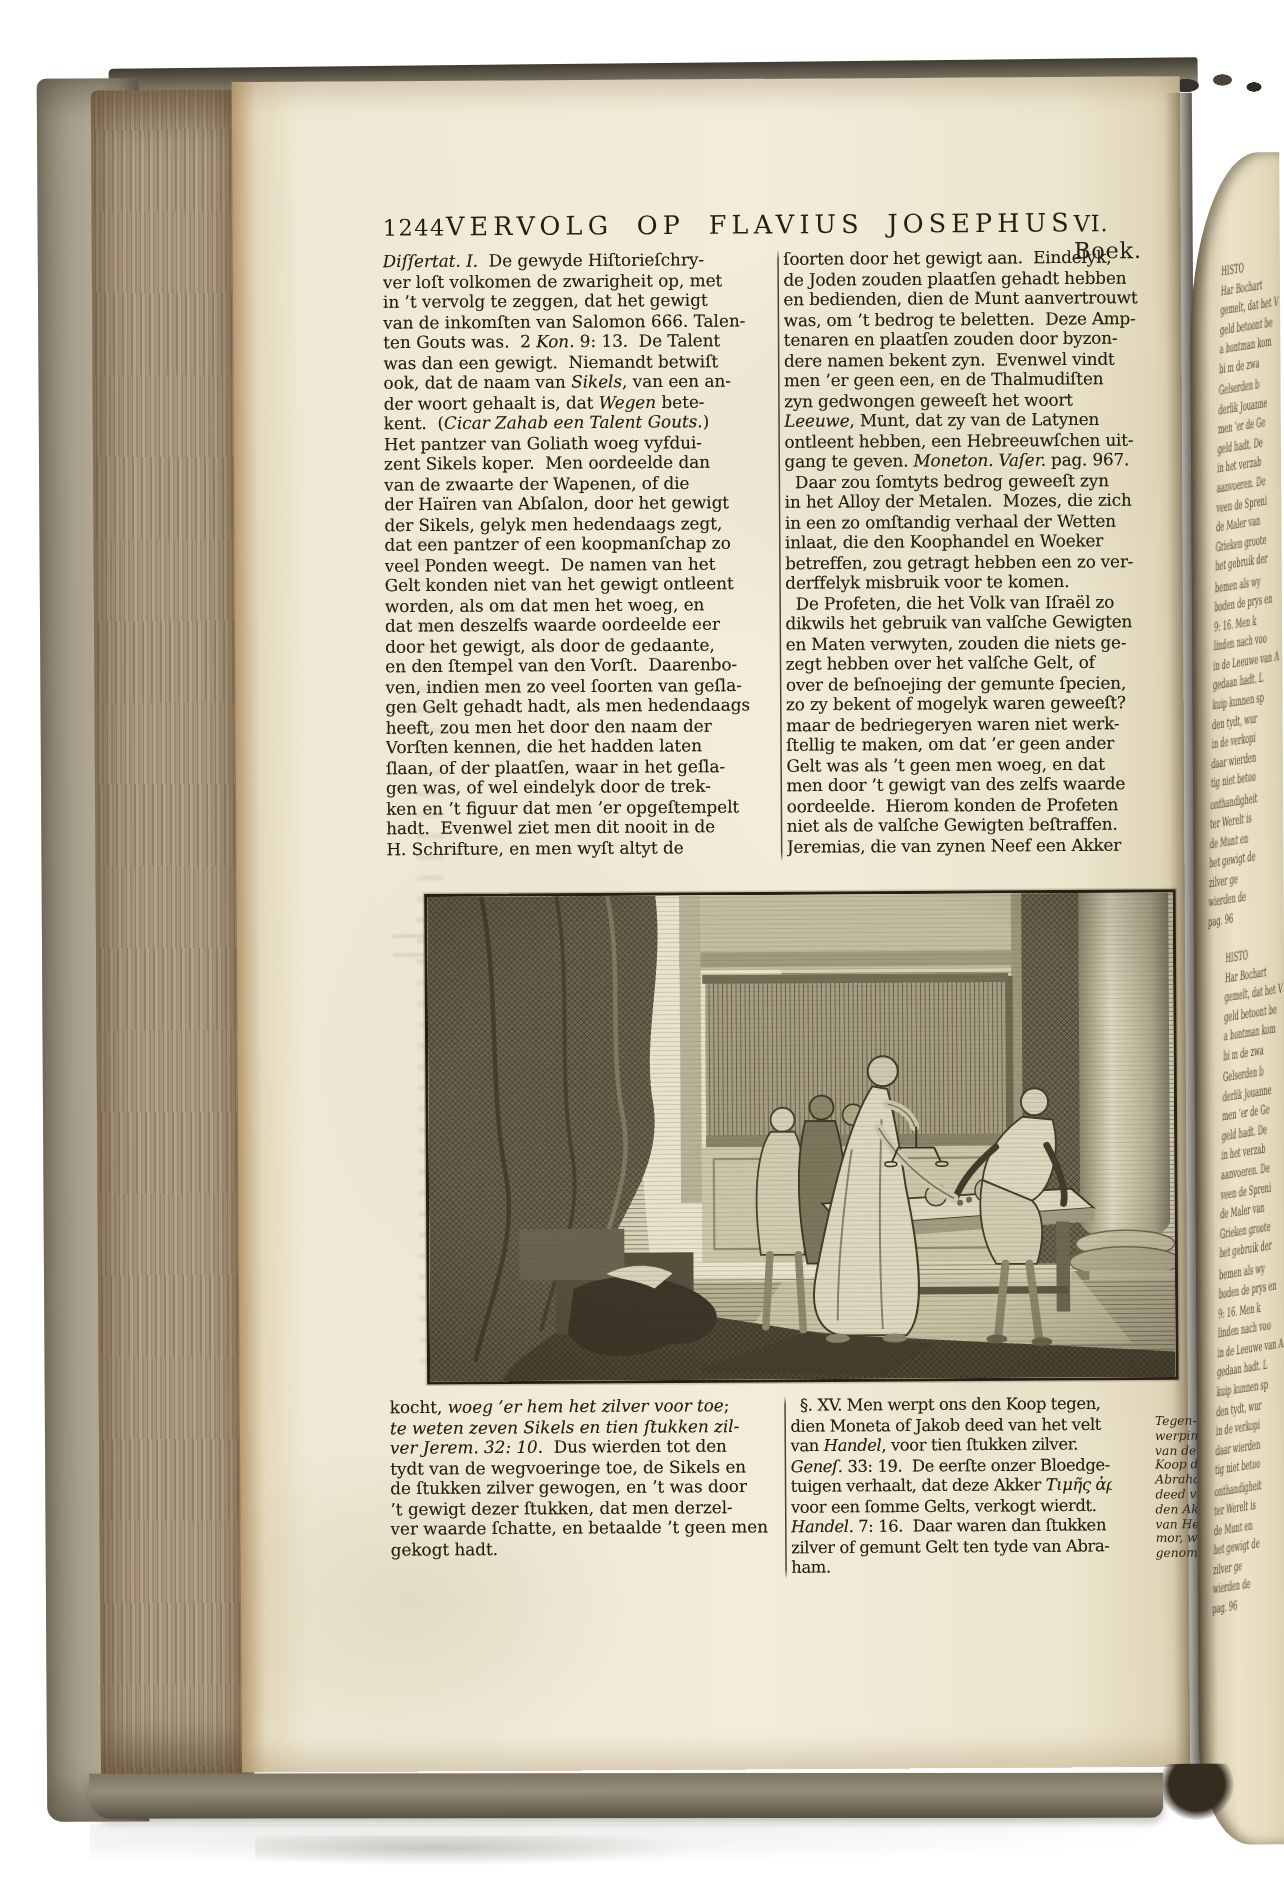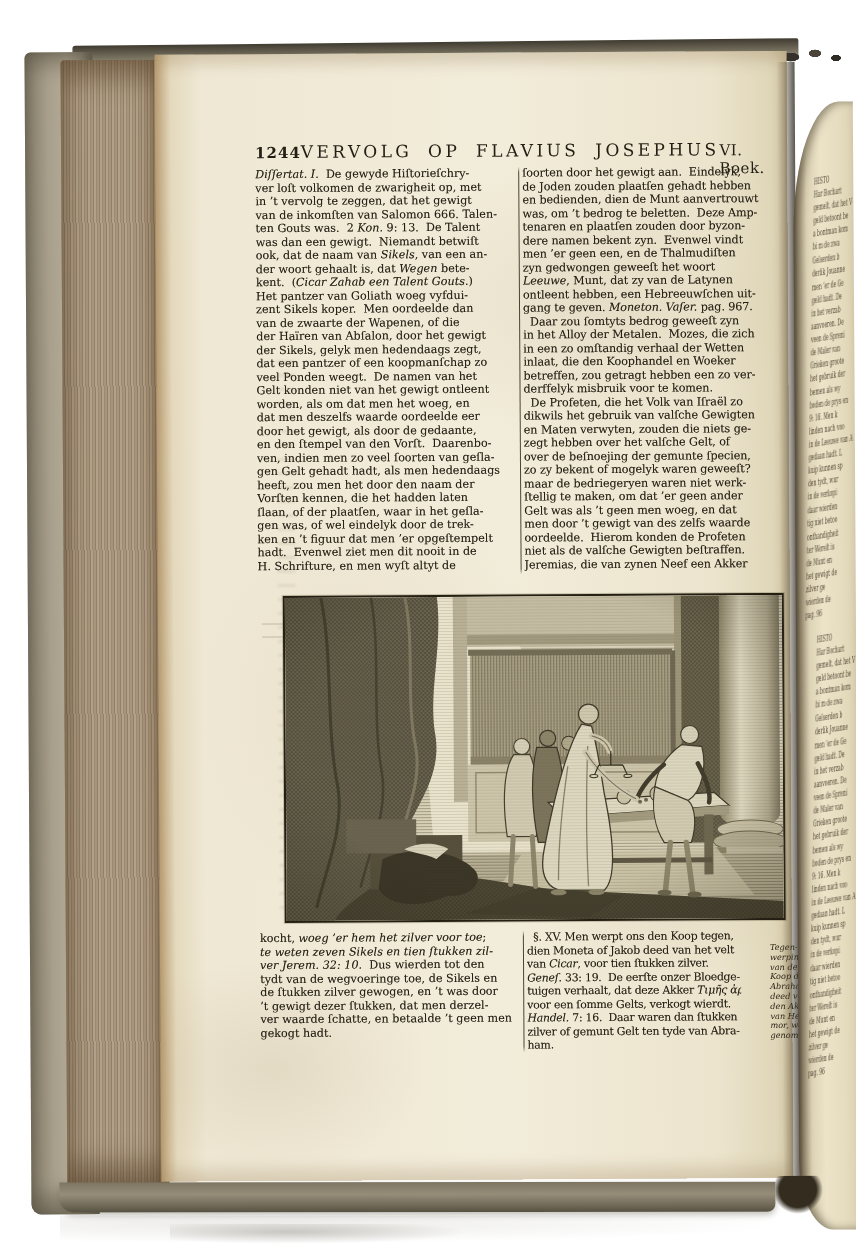--- a/index.html
+++ b/index.html
@@ -36,21 +36,21 @@
   .page{position:absolute;left:130px;top:13px;width:632px;height:1127px;
     background:
       radial-gradient(ellipse 300px 200px at 68% 22%, rgba(150,125,85,0.10), transparent 70%),
       radial-gradient(ellipse 260px 320px at 34% 58%, rgba(150,125,85,0.08), transparent 70%),
       radial-gradient(ellipse 220px 160px at 18% 90%, rgba(140,112,70,0.12), transparent 70%),
       radial-gradient(ellipse 180px 120px at 80% 75%, rgba(150,125,85,0.07), transparent 70%),
       linear-gradient(90deg,#c3a87e 0px,#e4d9bd 16px,#efe8d4 46px,#f2ecda 55%,#ece4cd 88%,#e0d7ba 97%,#d4c9a9 100%);
     box-shadow:inset 0 10px 14px rgba(140,110,70,.25), inset 0 -12px 14px rgba(140,110,70,.22);
     color:#241f15;}
   .page-header{position:absolute;left:100px;width:528px;top:88px;display:flex;align-items:baseline;}
-  .pagenum{font-size:15px;letter-spacing:1px;font-weight:bold;}
+  .pagenum{font-size:15px;letter-spacing:1px;}
   .running-title{flex:1;text-align:center;font-size:17px;letter-spacing:3.4px;word-spacing:7px;white-space:nowrap;}
   .volume-label{font-size:15px;letter-spacing:.5px;}
 
   .textblock{position:absolute;display:flex;}
   .textblock.top{left:100px;top:114px;width:528px;height:408px;}
   .textblock.bottom{left:100px;top:878px;width:528px;}
   .col{font-size:11.2px;line-height:13.5px;}
   .col .tl{white-space:pre;overflow:hidden;height:13.5px;text-shadow:0 0 .4px rgba(45,35,18,.45);}
   .col-tl{width:261px;}
   .col-tr{width:258px;letter-spacing:-0.1px;}
@@ -312,21 +312,21 @@
             <div class="tl">de ſtukken zilver gewogen, en ’t was door</div>
             <div class="tl">’t gewigt dezer ſtukken, dat men derzel-</div>
             <div class="tl">ver waarde ſchatte, en betaalde ’t geen men</div>
             <div class="tl">gekogt hadt.</div>
           </div>
         <div class="colrule"></div>
         <div class="col col-br">
 
         <div class="tl">  §. XV. Men werpt ons den Koop tegen,</div>
             <div class="tl">dien Moneta of Jakob deed van het velt</div>
-            <div class="tl">van <i>Cicar</i>, voor tien ſtukken zilver.</div>
+            <div class="tl">van <i>Handel</i>, voor tien ſtukken zilver.</div>
             <div class="tl"><i>Geneſ.</i> 33: 19.  De eerſte onzer Bloedge-</div>
             <div class="tl">tuigen verhaalt, dat deze Akker <i>Τιμῆς ἀργυρίου</i></div>
             <div class="tl">voor een ſomme Gelts, verkogt wierdt.</div>
             <div class="tl"><i>Handel.</i> 7: 16.  Daar waren dan ſtukken</div>
             <div class="tl">zilver of gemunt Gelt ten tyde van Abra-</div>
             <div class="tl">ham.</div>
           </div>
       </div>
 
       <div class="margin-note">

